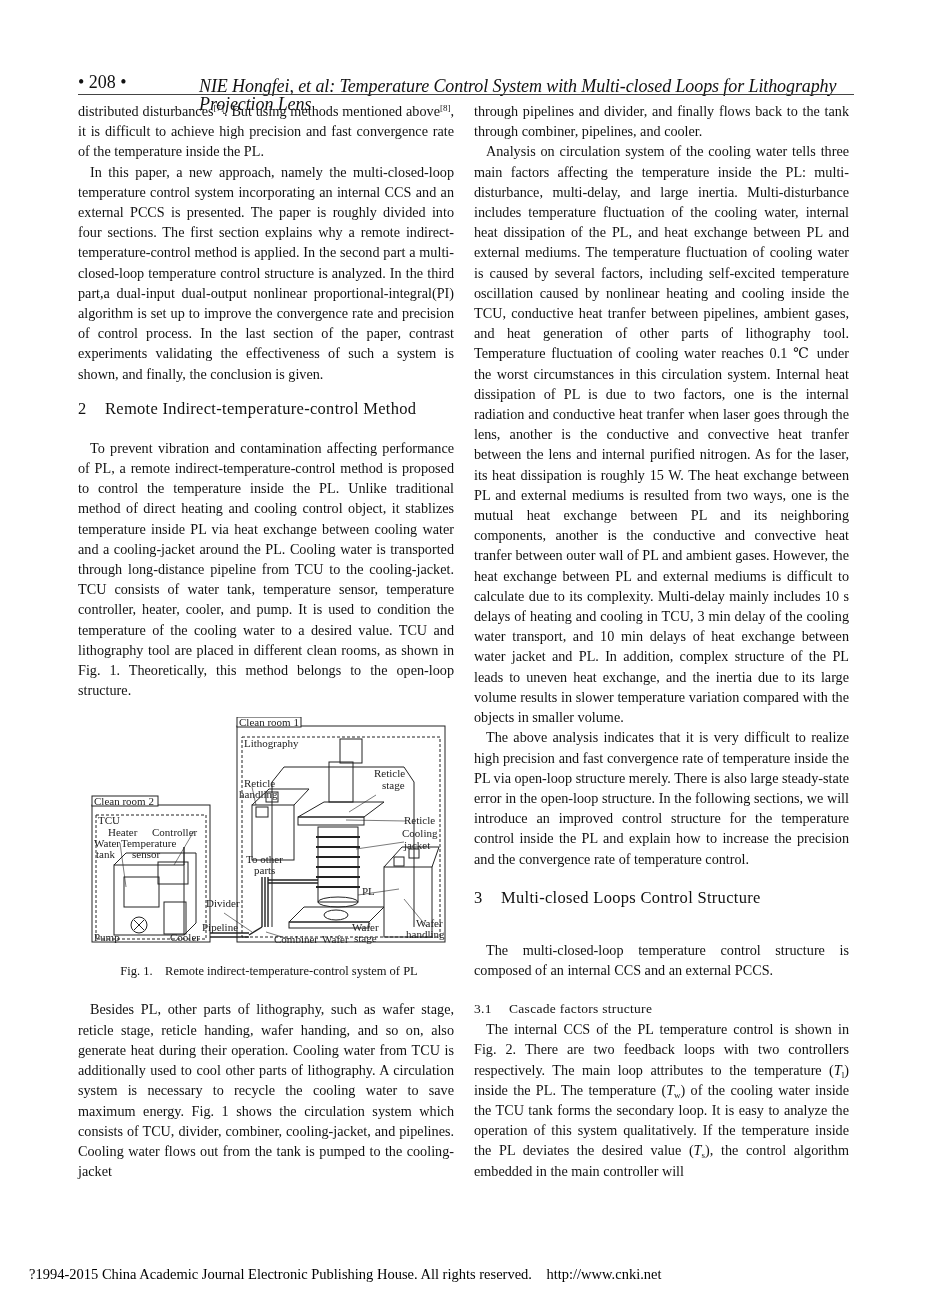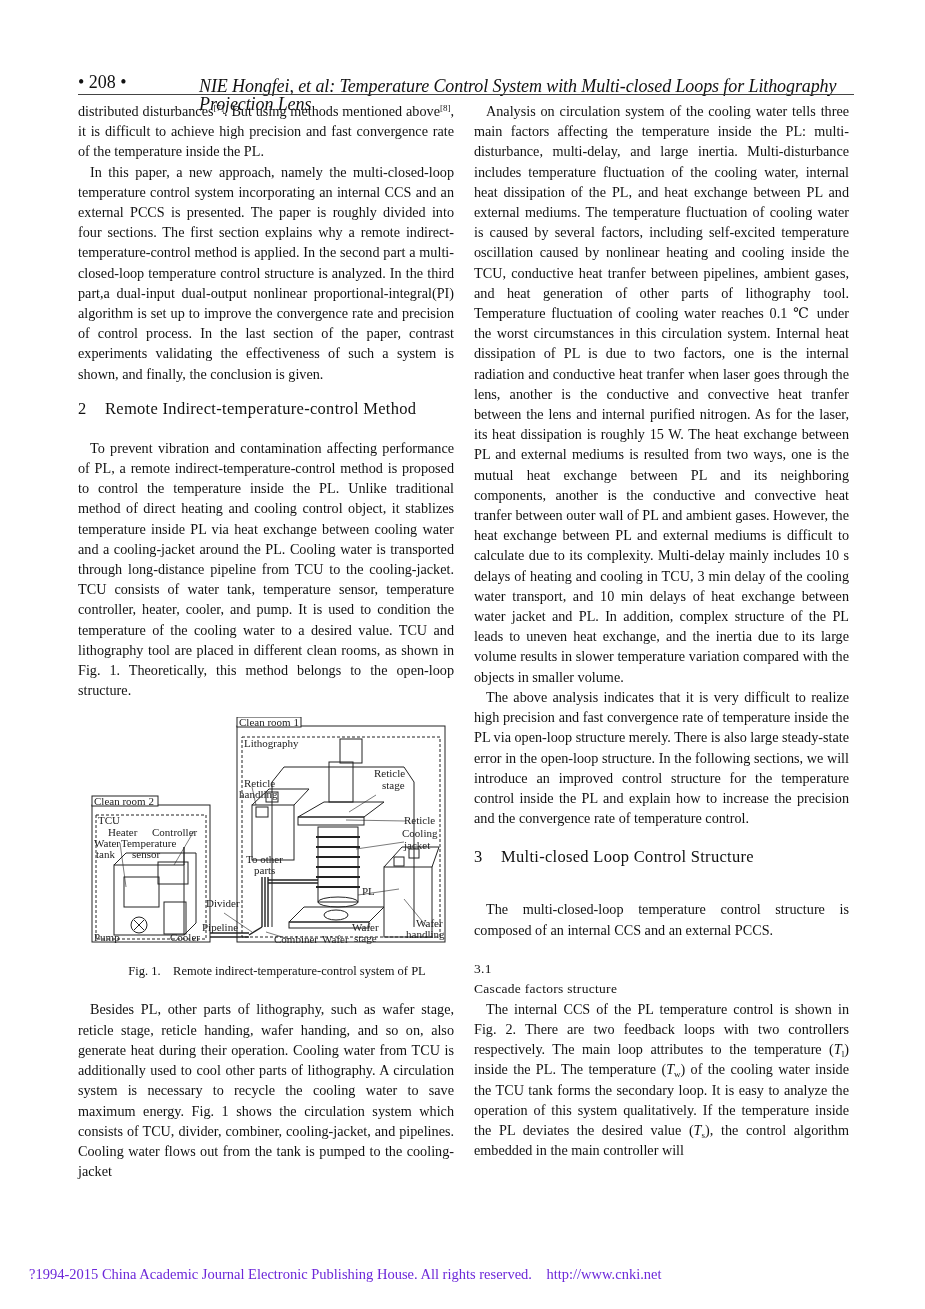--- a/index.html
+++ b/index.html
@@ -21,26 +21,26 @@
     p { margin: 0; text-align: justify; text-align-last: left; }
     p.indent { text-indent: 12px; }
     sup { font-size: 9px; line-height: 0; vertical-align: 5px; }
     sub { font-size: 9px; line-height: 0; vertical-align: -3px; }
     .h2 {
       font-size: 16.5px; line-height: 20px; letter-spacing: 0.3px;
       display: flex; margin: 15px 0 0 0;
     }
     .h2 .num { width: 27px; flex: none; }
     .h2 .txt { flex: 1; }
-    .h3 { font-size: 13.5px; letter-spacing: 0.3px; line-height: 20px; margin: 0; flex-direction: column; }
+    .h3 { font-size: 13.5px; letter-spacing: 0.3px; line-height: 20px; margin: 0; }
     .figure { position: relative; width: 370px; margin: 17px 0 0 6px; height: 260px; }
     .figure svg { position: absolute; left: 0; top: 0; }
     .fig-caption { text-align: center; font-size: 12.5px; margin-top: 6px; line-height: 16px; }
     .footer {
-      position: absolute; left: 29px; top: 1266px; font-size: 14.5px; color: #6d28d9;
+      position: absolute; left: 29px; top: 1266px; font-size: 14.5px; color: #000000;
       white-space: pre;
     }
     .flbl { font-family: "Liberation Serif", serif; font-size: 11px; fill: #222; }
   </style>
 </head>
 <body>
 
 <div class="running-head">
   <span class="pgno">• 208 •</span>
   <span class="title">NIE Hongfei, et al: Temperature Control System with Multi-closed Loops for Lithography Projection Lens</span>
@@ -164,33 +164,34 @@
         <text class="flbl" x="190" y="226">Combiner</text>
         <text class="flbl" x="238" y="226">Wafer</text>
         <text class="flbl" x="268" y="214">Wafer</text>
         <text class="flbl" x="270" y="225">stage</text>
         <text class="flbl" x="332" y="210">Wafer</text>
         <text class="flbl" x="322" y="221">handling</text>
         <text class="flbl" x="10" y="224">Pump</text>
         <text class="flbl" x="86" y="224">Cooler</text>
       </g>
     </svg>
-    <div class="fig-caption" style="position:absolute; left:8px; top:240px; width:370px; white-space:pre;">Fig. 1.    Remote indirect-temperature-control system of PL</div>
+    <div class="fig-caption" style="position:absolute; left:0; top:240px; width:370px; white-space:pre;">Fig. 1.    Remote indirect-temperature-control system of PL</div>
   </div>
 
   <p class="indent" style="margin-top:22px">Besides PL, other parts of lithography, such as wafer stage, reticle stage, reticle handing, wafer handing, and so on, also generate heat during their operation. Cooling water from TCU is additionally used to cool other parts of lithography. A circulation system is necessary to recycle the cooling water to save maximum energy. Fig. 1 shows the circulation system which consists of TCU, divider, combiner, cooling-jacket, and pipelines. Cooling water flows out from the tank is pumped to the cooling-jacket</p>
 </div>
 
 <div class="col right">
+  <p>through pipelines and divider, and finally flows back to the tank through combiner, pipelines, and cooler.</p>
   <p class="indent">Analysis on circulation system of the cooling water tells three main factors affecting the temperature inside the PL: multi-disturbance, multi-delay, and large inertia. Multi-disturbance includes temperature fluctuation of the cooling water, internal heat dissipation of the PL, and heat exchange between PL and external mediums. The temperature fluctuation of cooling water is caused by several factors, including self-excited temperature oscillation caused by nonlinear heating and cooling inside the TCU, conductive heat tranfer between pipelines, ambient gases, and heat generation of other parts of lithography tool. Temperature fluctuation of cooling water reaches 0.1 ℃  under the worst circumstances in this circulation system. Internal heat dissipation of PL is due to two factors, one is the internal radiation and conductive heat tranfer when laser goes through the lens, another is the conductive and convective heat tranfer between the lens and internal purified nitrogen. As for the laser, its heat dissipation is roughly 15 W. The heat exchange between PL and external mediums is resulted from two ways, one is the mutual heat exchange between PL and its neighboring components, another is the conductive and convective heat tranfer between outer wall of PL and ambient gases. However, the heat exchange between PL and external mediums is difficult to calculate due to its complexity. Multi-delay mainly includes 10 s delays of heating and cooling in TCU, 3 min delay of the cooling water transport, and 10 min delays of heat exchange between water jacket and PL. In addition, complex structure of the PL leads to uneven heat exchange, and the inertia due to its large volume results in slower temperature variation compared with the objects in smaller volume.</p>
   <p class="indent">The above analysis indicates that it is very difficult to realize high precision and fast convergence rate of temperature inside the PL via open-loop structure merely. There is also large steady-state error in the open-loop structure. In the following sections, we will introduce an improved control structure for the temperature control inside the PL and explain how to increase the precision and the convergence rate of temperature control.</p>
 
   <div class="h2" style="margin-top:19px">
     <span class="num">3</span>
-    <span class="txt">Multi-closed Loop Control Structure</span>
+    <span class="txt">Multi-closed Loops Control Structure</span>
   </div>
 
   <p class="indent" style="margin-top:32px">The multi-closed-loop temperature control structure is composed of an internal CCS and an external PCCS.</p>
 
   <div class="h3" style="margin-top:19px; display:flex">
     <span style="width:35px; flex:none">3.1</span>
     <span>Cascade factors structure</span>
   </div>
 
   <p class="indent"><span>The internal CCS of the PL temperature control is shown in Fig. 2. There are two feedback loops with two controllers respectively. The main loop attributes to the temperature (</span><i>T</i><sub>l</sub><span>) inside the PL. The temperature (</span><i>T</i><sub>w</sub><span>) of the cooling water inside the TCU tank forms the secondary loop. It is easy to analyze the operation of this system qualitatively. If the temperature inside the PL deviates the desired value (</span><i>T</i><sub>s</sub><span>), the control algorithm embedded in the main controller will</span></p>

